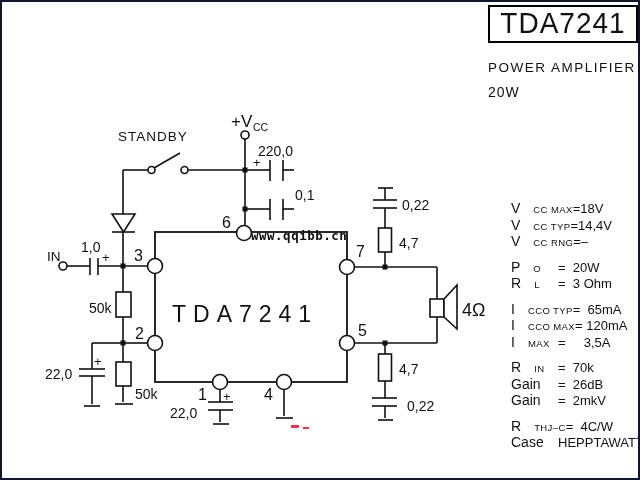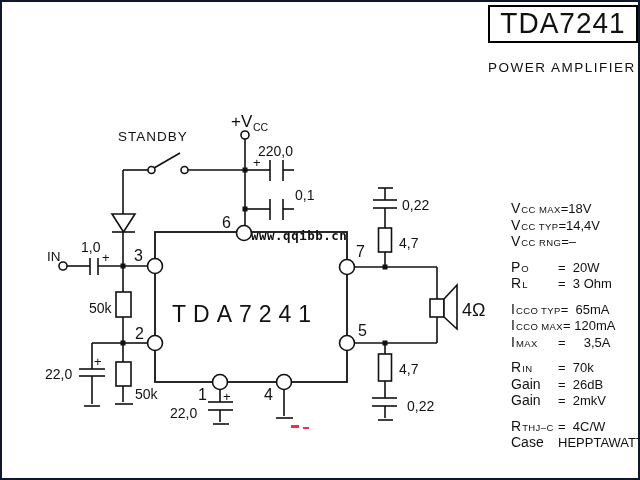--- a/index.html
+++ b/index.html
@@ -18,33 +18,34 @@
   }
   .title-box span{font-size:28px;letter-spacing:1px;transform:scaleY(1.05);}
   .hdr{position:absolute;left:486px;top:58px;width:150px;text-align:left;}
   .hdr .l1{font-size:13.5px;letter-spacing:1.5px;}
   .hdr .l2{font-size:14px;margin-top:9px;letter-spacing:1px;}
   .specs{position:absolute;left:509px;top:159px;width:128px;}
   .spec{display:flex;align-items:baseline;line-height:16.5px;height:16.5px;white-space:pre;}
   .g{margin-top:9px;}
   .nm{display:inline-flex;align-items:baseline;min-width:47px;}
   .sym{font-size:14px;}
-  .sub{font-size:9.5px;letter-spacing:0.4px;margin-left:1px;}
+  .sub{font-size:9.5px;letter-spacing:0.4px;margin-left:13px;}
   .val{font-size:13px;white-space:pre;margin-top:40px;}
 </style>
 </head>
 <body>
 
 <div class="page">
 
   <div class="title-box">
     <span>TDA7241</span>
   </div>
   <div class="hdr">
     <div class="l1">POWER AMPLIFIER</div>
+    <div class="l2">20W</div>
   </div>
 
   <div class="specs">
     <div class="spec"><span class="nm"><span class="sym">V</span><span class="sub">CC MAX</span></span><span class="val">=18V</span></div>
     <div class="spec"><span class="nm"><span class="sym">V</span><span class="sub">CC TYP</span></span><span class="val">=14,4V</span></div>
     <div class="spec"><span class="nm"><span class="sym">V</span><span class="sub">CC RNG</span></span><span class="val">=–</span></div>
     <div class="spec g"><span class="nm"><span class="sym">P</span><span class="sub">O</span></span><span class="val">=  20W</span></div>
     <div class="spec"><span class="nm"><span class="sym">R</span><span class="sub">L</span></span><span class="val">=  3 Ohm</span></div>
     <div class="spec g"><span class="nm"><span class="sym">I</span><span class="sub">CCO TYP</span></span><span class="val">=  65mA</span></div>
     <div class="spec"><span class="nm"><span class="sym">I</span><span class="sub">CCO MAX</span></span><span class="val">= 120mA</span></div>

